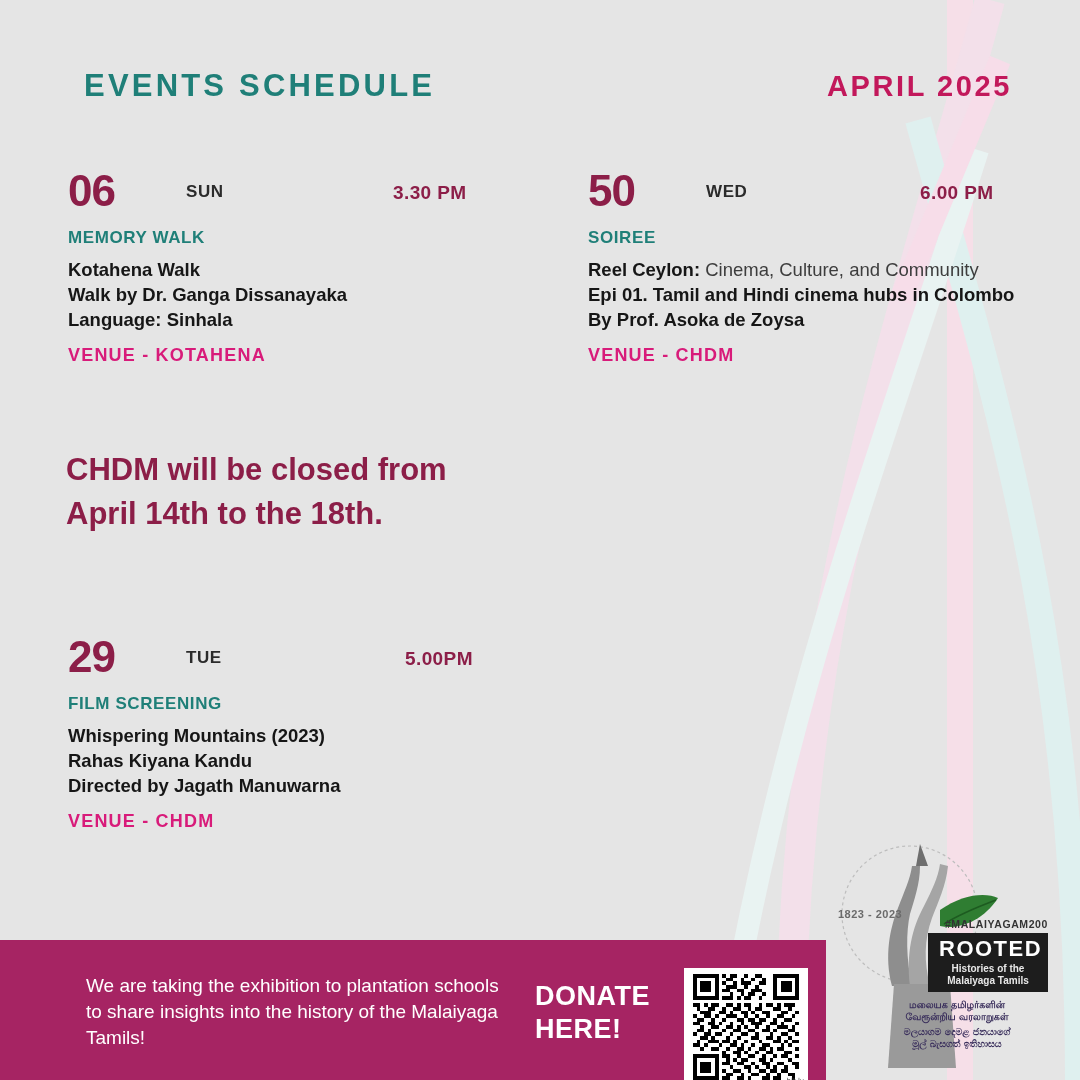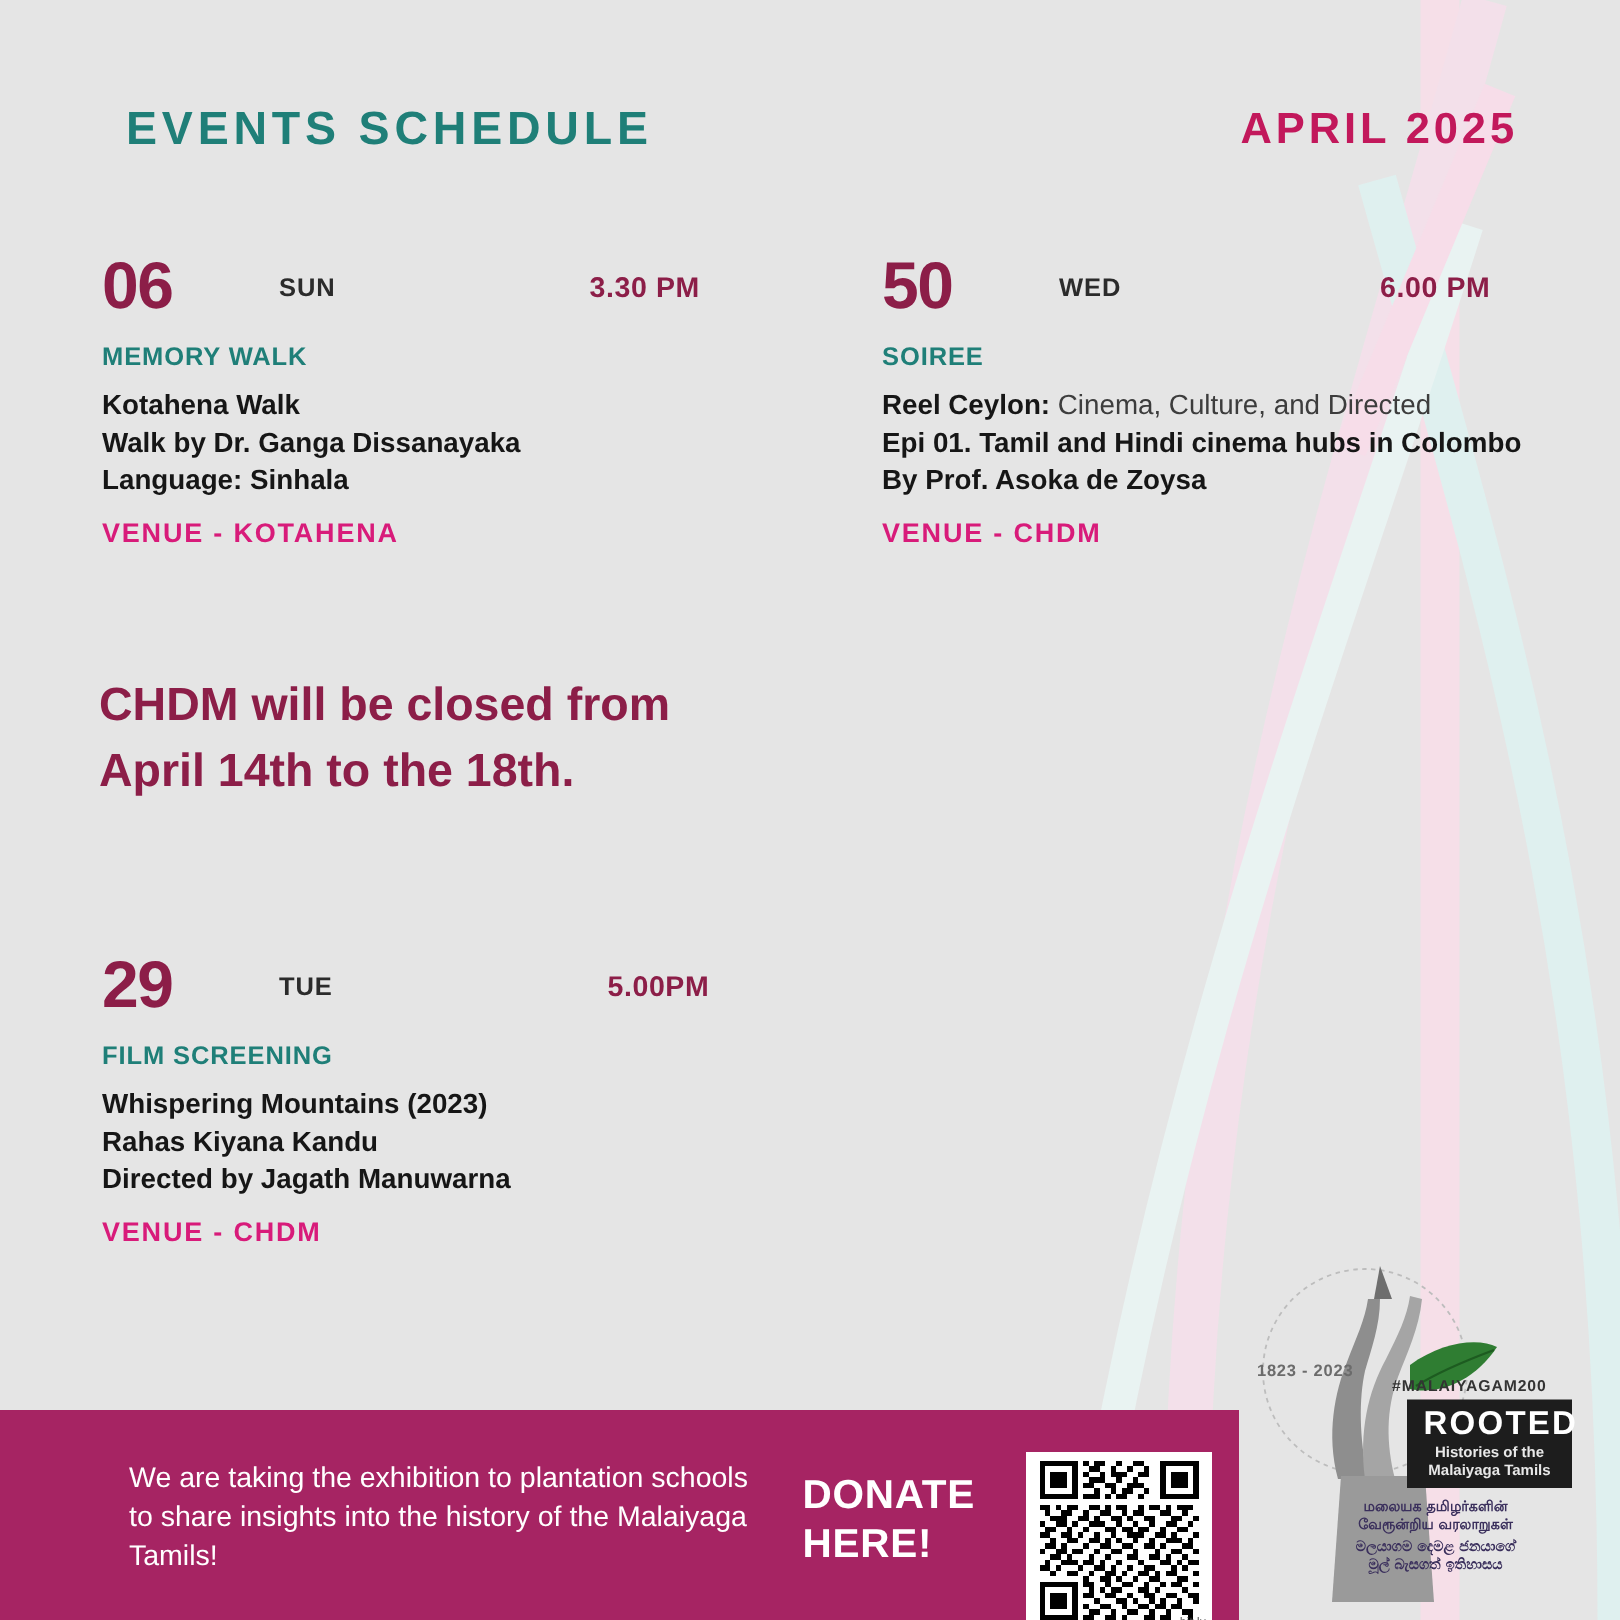--- a/index.html
+++ b/index.html
@@ -171,26 +171,26 @@
     text-align: center;
   }
   #logo-hashtag {
     position: absolute;
     right: 0; top: 82px;
     width: 120px;
     font-size: 10.5px;
     font-weight: bold;
     letter-spacing: 0.6px;
     color: #333;
-    text-align: left;
+    text-align: right;
   }
   #rooted-bar {
     position: absolute;
     right: 0; top: 97px;
-    width: 110px;
+    width: 120px;
     background: #1d1d1d;
     padding: 4px 11px 5px;
   }
   #rooted-word {
     font-size: 22px;
     font-weight: bold;
     letter-spacing: 1.5px;
     color: #ffffff;
     line-height: 24px;
   }
@@ -255,21 +255,21 @@
   </div>
 
   <div class="event" id="event-30">
     <div class="event-head">
       <span class="ev-day">50</span>
       <span class="ev-dow">WED</span>
       <span class="ev-time">6.00 PM</span>
     </div>
     <div class="ev-category">SOIREE</div>
     <div class="ev-lines">
-      <div><span>Reel Ceylon:</span><span class="soft"> Cinema, Culture, and Directed</span></div>
+      <div><span>Reel Ceylon:</span><span class="soft"> Cinema, Culture, and Community</span></div>
       <div>Epi 01. Tamil and Hindi cinema hubs in Colombo</div>
       <div>By  Prof. Asoka de Zoysa</div>
     </div>
     <div class="ev-venue">VENUE - CHDM</div>
   </div>
 
   <div id="closure">CHDM will be closed from April 14th to the 18th.</div>
 
   <div class="event" id="event-29">
     <div class="event-head">

